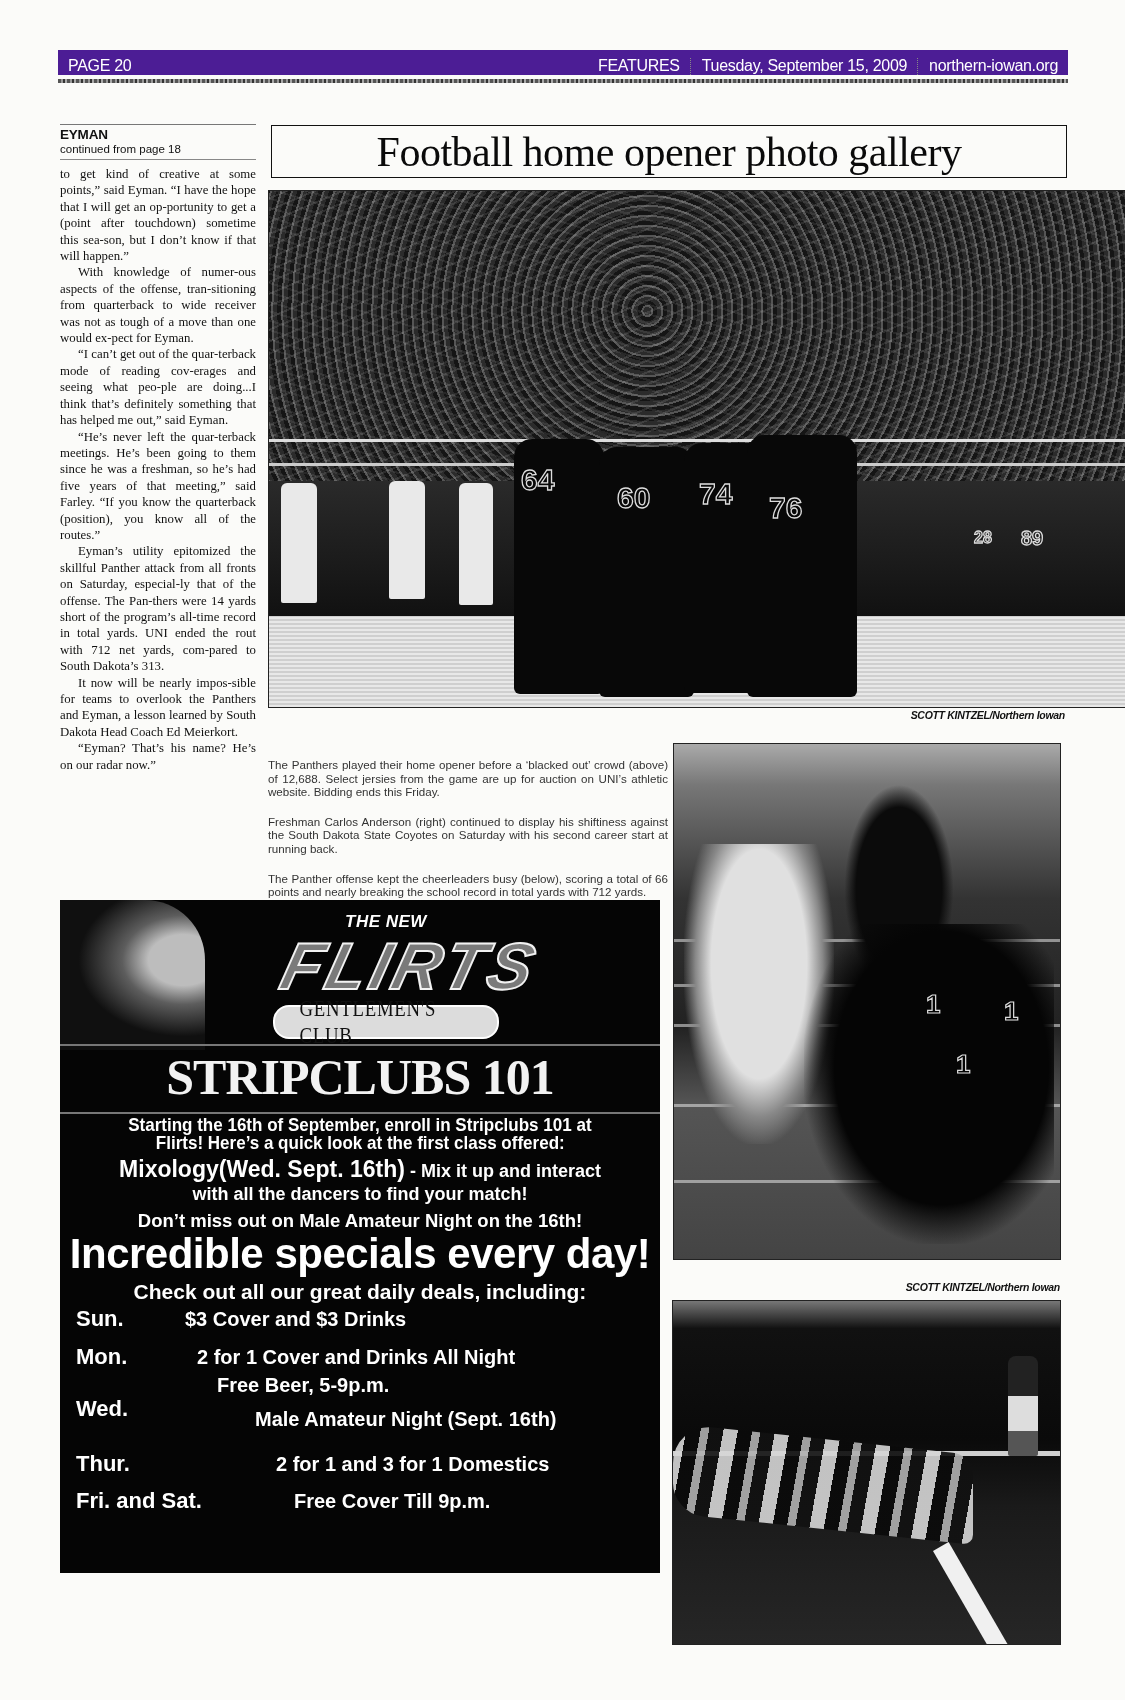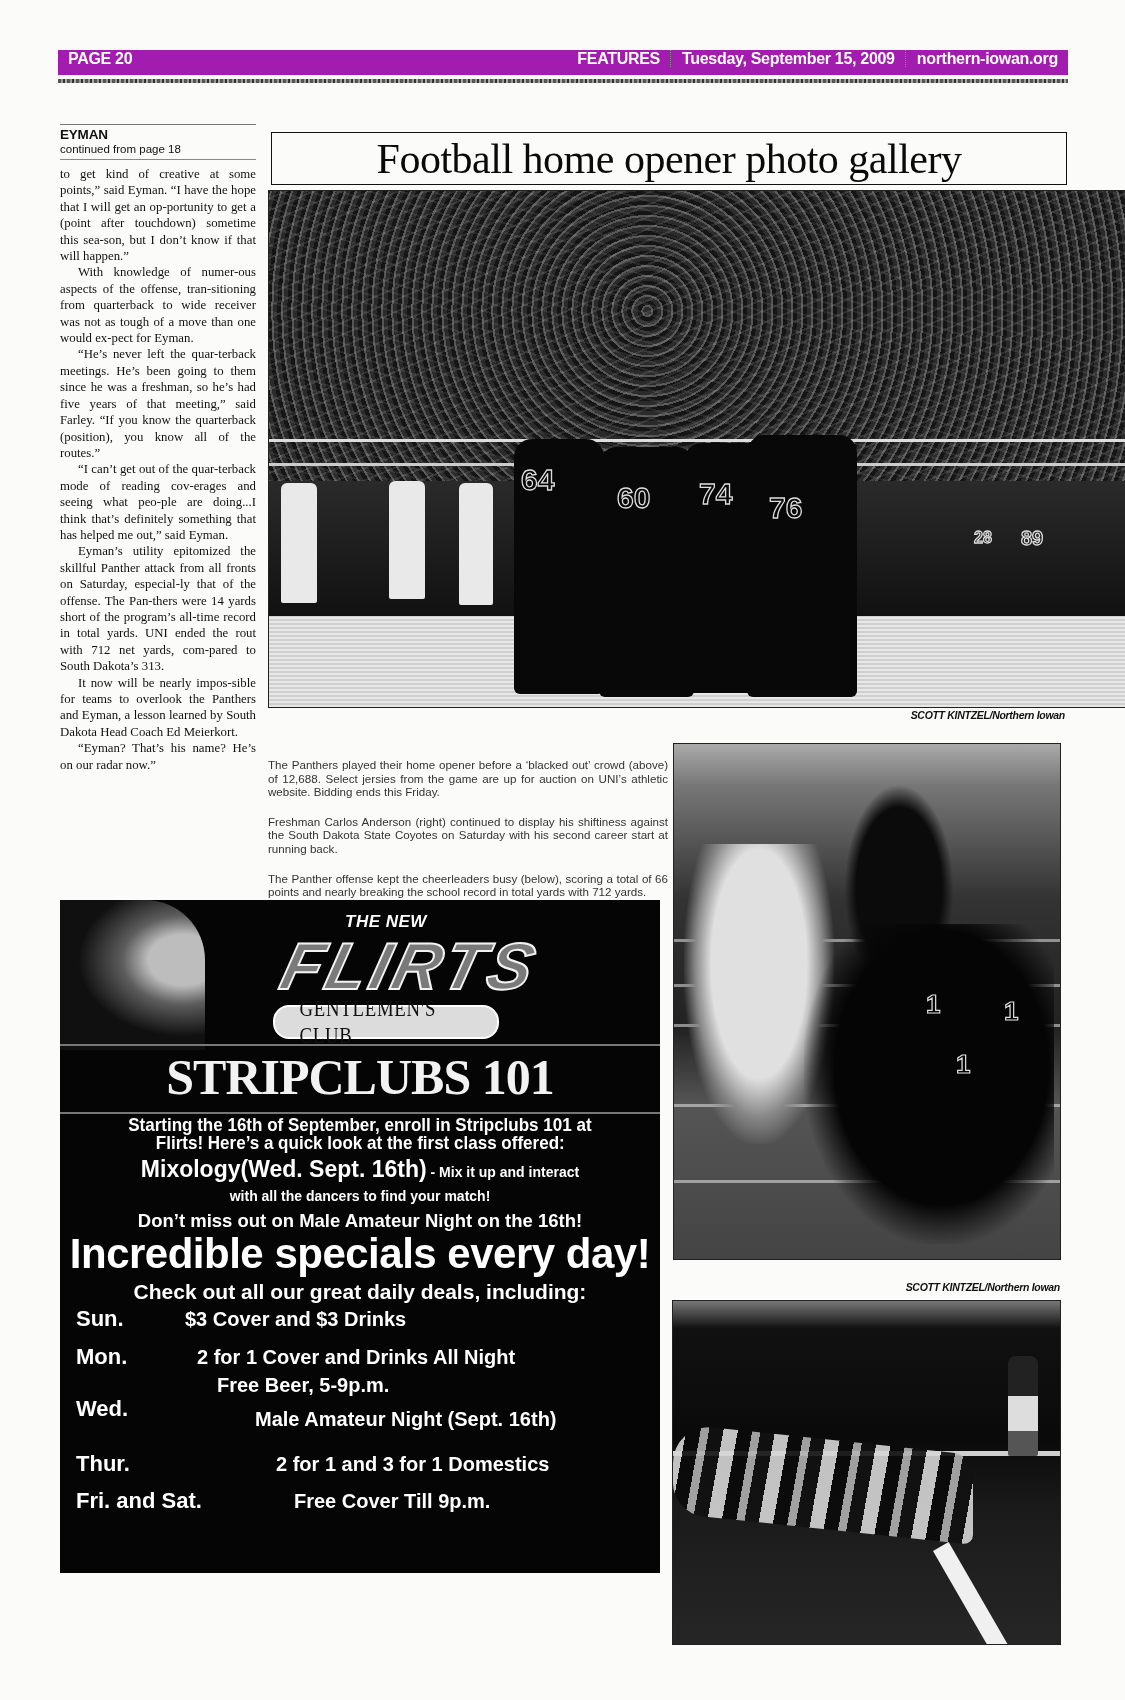--- a/index.html
+++ b/index.html
@@ -5,23 +5,23 @@
   html, body { margin: 0; padding: 0; }
   body {
     width: 1125px; height: 1700px; position: relative; overflow: hidden;
     background: #fbfbf9; color: #111;
     font-family: "Liberation Serif", serif;
   }
   .abs { position: absolute; }
 
   
   .header-bar {
-    left: 58px; top: 50px; width: 1010px; height: 25px; background: #a21caf; color: #fff;
-    font-family: "Liberation Sans", sans-serif; font-weight: bold; font-size: 16px;
-    display: flex; align-items: flex-start; box-sizing: border-box; padding: 0 10px;
+    left: 58px; top: 50px; width: 1010px; height: 25px; background: #4c1d95; color: #fff;
+    font-family: "Liberation Sans", sans-serif; font-weight: normal; font-size: 16px;
+    display: flex; align-items: flex-end; box-sizing: border-box; padding: 0 10px;
     letter-spacing: -0.3px;
   }
   .header-bar .spacer { flex: 1; }
   .header-bar .sep { width: 1px; height: 17px; border-left: 1px dotted #888; margin: 0 10px; }
   .header-rule {
     left: 58px; top: 79px; width: 1010px; height: 4px;
     background: repeating-linear-gradient(90deg, #555 0 3px, #999 3px 5px, #333 5px 7px, #aaa 7px 9px);
   }
 
   
@@ -33,21 +33,21 @@
     font-size: 12.8px; line-height: 16.4px; text-align: justify; margin-top: 6px;
     hyphens: manual;
   }
   .body-text p { margin: 0; text-indent: 18px; }
   .body-text p.first { text-indent: 0; }
 
   
   .title-box {
     left: 271px; top: 125px; width: 796px; height: 53px; border: 1.5px solid #111; box-sizing: border-box;
     display: flex; align-items: center; justify-content: center;
-    font-family: "Liberation Serif", serif; font-size: 42px; letter-spacing: -0.5px; color: #0a0a0a; margin-top: 7px;
+    font-family: "Liberation Serif", serif; font-size: 42px; letter-spacing: -0.5px; color: #0a0a0a;
   }
 
   
   .photo { border: 1px solid #222; box-sizing: border-box; overflow: hidden; }
   .photo-1 {
     left: 268px; top: 190px; width: 948px; height: 518px;
     background:
       linear-gradient(180deg, rgba(0,0,0,0) 0%, rgba(0,0,0,0) 58%, rgba(255,255,255,0.0) 58%),
       radial-gradient(circle at 20% 30%, #3a3a3a 0 2px, transparent 3px),
       repeating-radial-gradient(circle at 10% 10%, #1a1a1a 0 3px, #444 3px 5px, #111 5px 8px);
@@ -173,21 +173,21 @@
   .ad .intro {
     position: absolute; left: 0; top: 216px; width: 100%; text-align: center;
     font-weight: bold; font-size: 18.5px; line-height: 18px;
   }
   .ad .intro span { display: inline-block; transform: scaleX(0.92); }
   .ad .mix {
     position: absolute; left: 0; top: 258px; width: 100%; text-align: center; font-weight: bold;
     line-height: 23px;
   }
   .ad .mix .big { font-size: 23px; }
-  .ad .mix .small { font-size: 14px; }
+  .ad .mix .small { font-size: 18px; }
   .ad .dontmiss {
     position: absolute; left: 0; top: 310px; width: 100%; text-align: center;
     font-weight: bold; font-size: 18.5px;
   }
   .ad .specials {
     position: absolute; left: 0; top: 330px; width: 100%; text-align: center;
     font-weight: bold; font-size: 42px; letter-spacing: -0.5px;
   }
   .ad .checkout {
     position: absolute; left: 0; top: 380px; width: 100%; text-align: center;
@@ -218,22 +218,22 @@
 </div>
 <div class="abs header-rule"></div>
 
 <div class="abs left-col">
   <div class="eyman-rule"></div>
   <div class="kicker">EYMAN</div>
   <div class="cont-line">continued from page 18</div>
   <div class="body-text">
     <p class="first">to get kind of creative at some points,” said Eyman. “I have the hope that I will get an op-portunity to get a (point after touchdown) sometime this sea-son, but I don’t know if that will happen.”</p>
     <p>With knowledge of numer-ous aspects of the offense, tran-sitioning from quarterback to wide receiver was not as tough of a move than one would ex-pect for Eyman.</p>
+    <p>“I can’t get out of the quar-terback mode of reading cov-erages and seeing what peo-ple are doing...I think that’s definitely something that has helped me out,” said Eyman.</p>
     <p>“He’s never left the quar-terback meetings. He’s been going to them since he was a freshman, so he’s had five years of that meeting,” said Farley. “If you know the quarterback (position), you know all of the routes.”</p>
-    <p>“I can’t get out of the quar-terback mode of reading cov-erages and seeing what peo-ple are doing...I think that’s definitely something that has helped me out,” said Eyman.</p>
     <p>Eyman’s utility epitomized the skillful Panther attack from all fronts on Saturday, especial-ly that of the offense. The Pan-thers were 14 yards short of the program’s all-time record in total yards. UNI ended the rout with 712 net yards, com-pared to South Dakota’s 313.</p>
     <p>It now will be nearly impos-sible for teams to overlook the Panthers and Eyman, a lesson learned by South Dakota Head Coach Ed Meierkort.</p>
     <p>“Eyman? That’s his name? He’s on our radar now.”</p>
   </div>
 </div>
 
 <div class="abs title-box">Football home opener photo gallery</div>
 
 <div class="abs photo photo-1">
   <div class="stands"></div>

